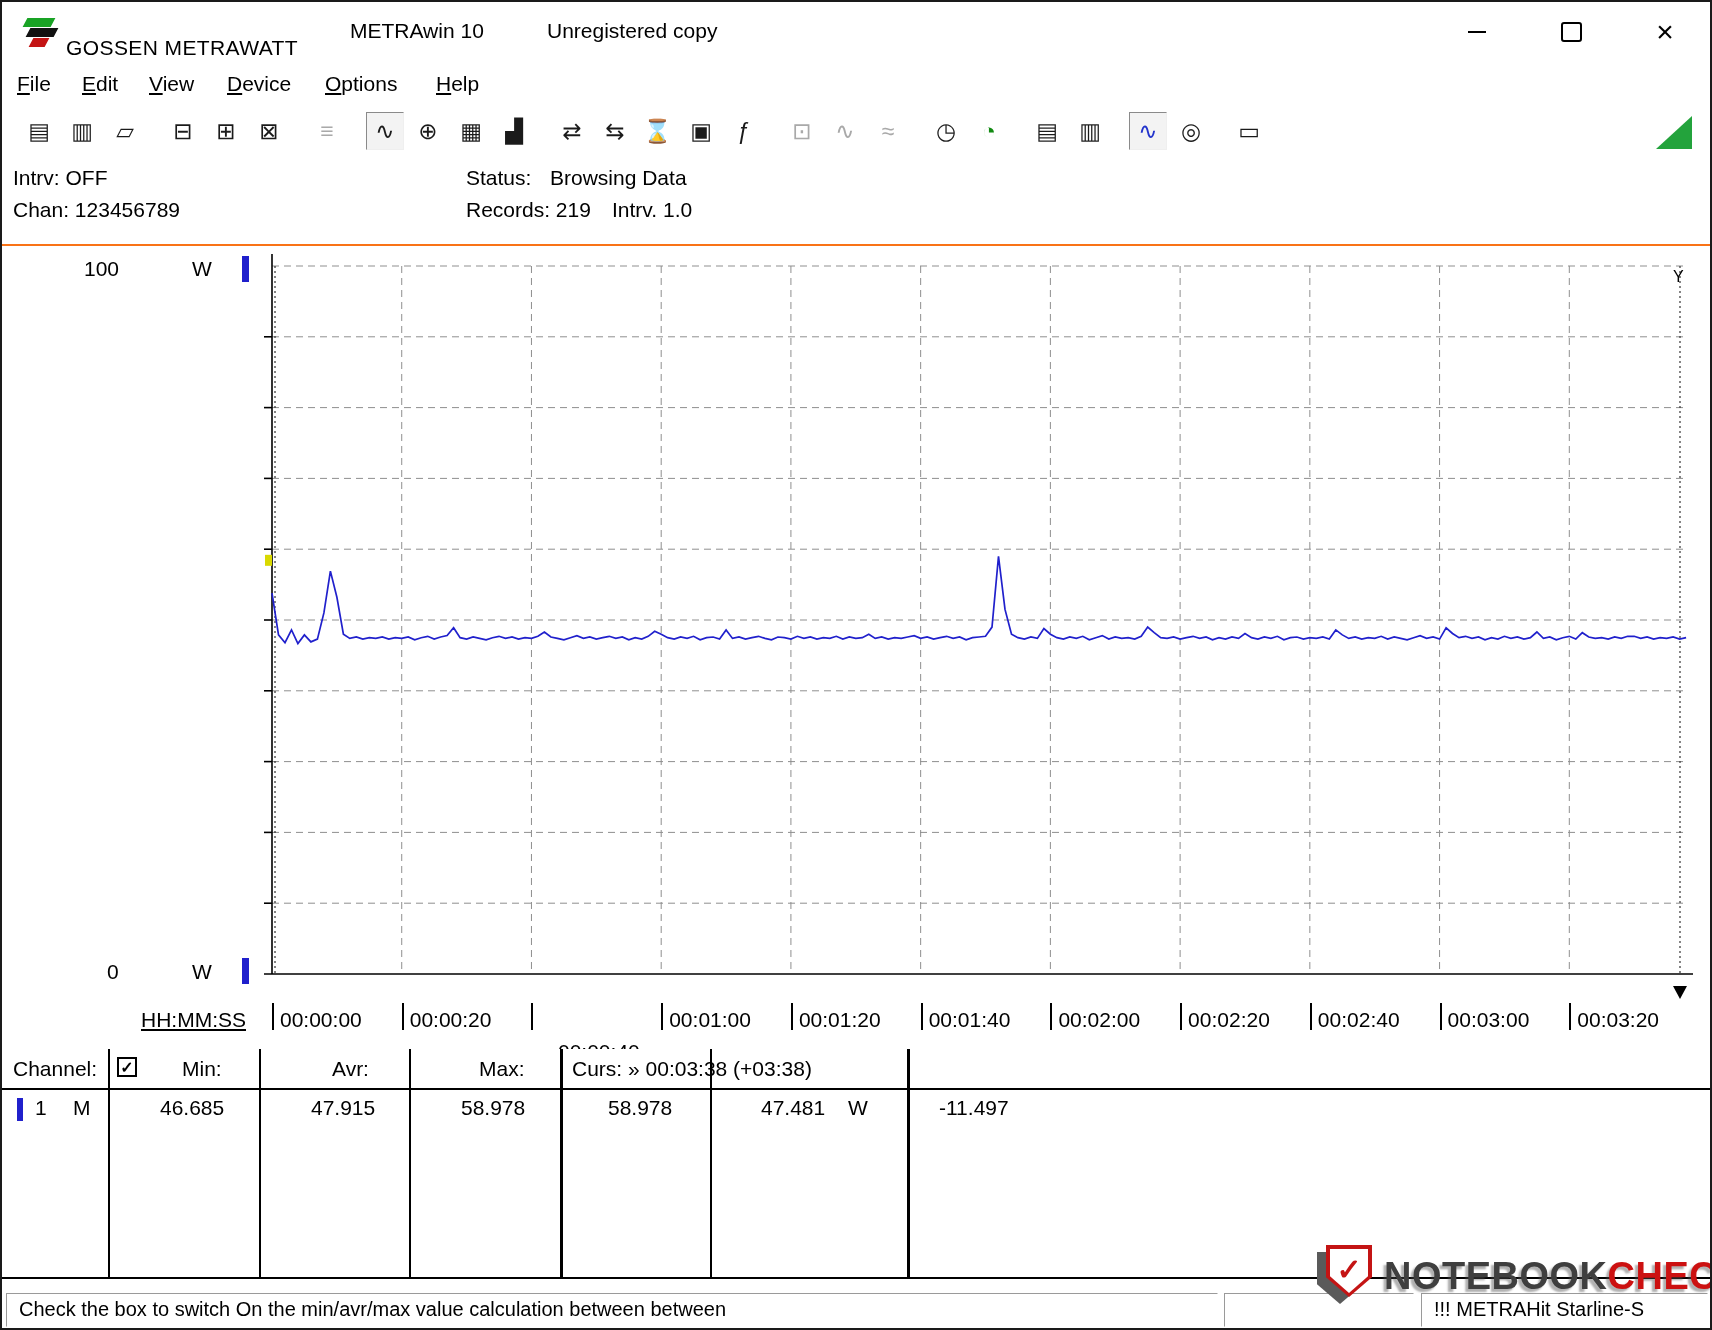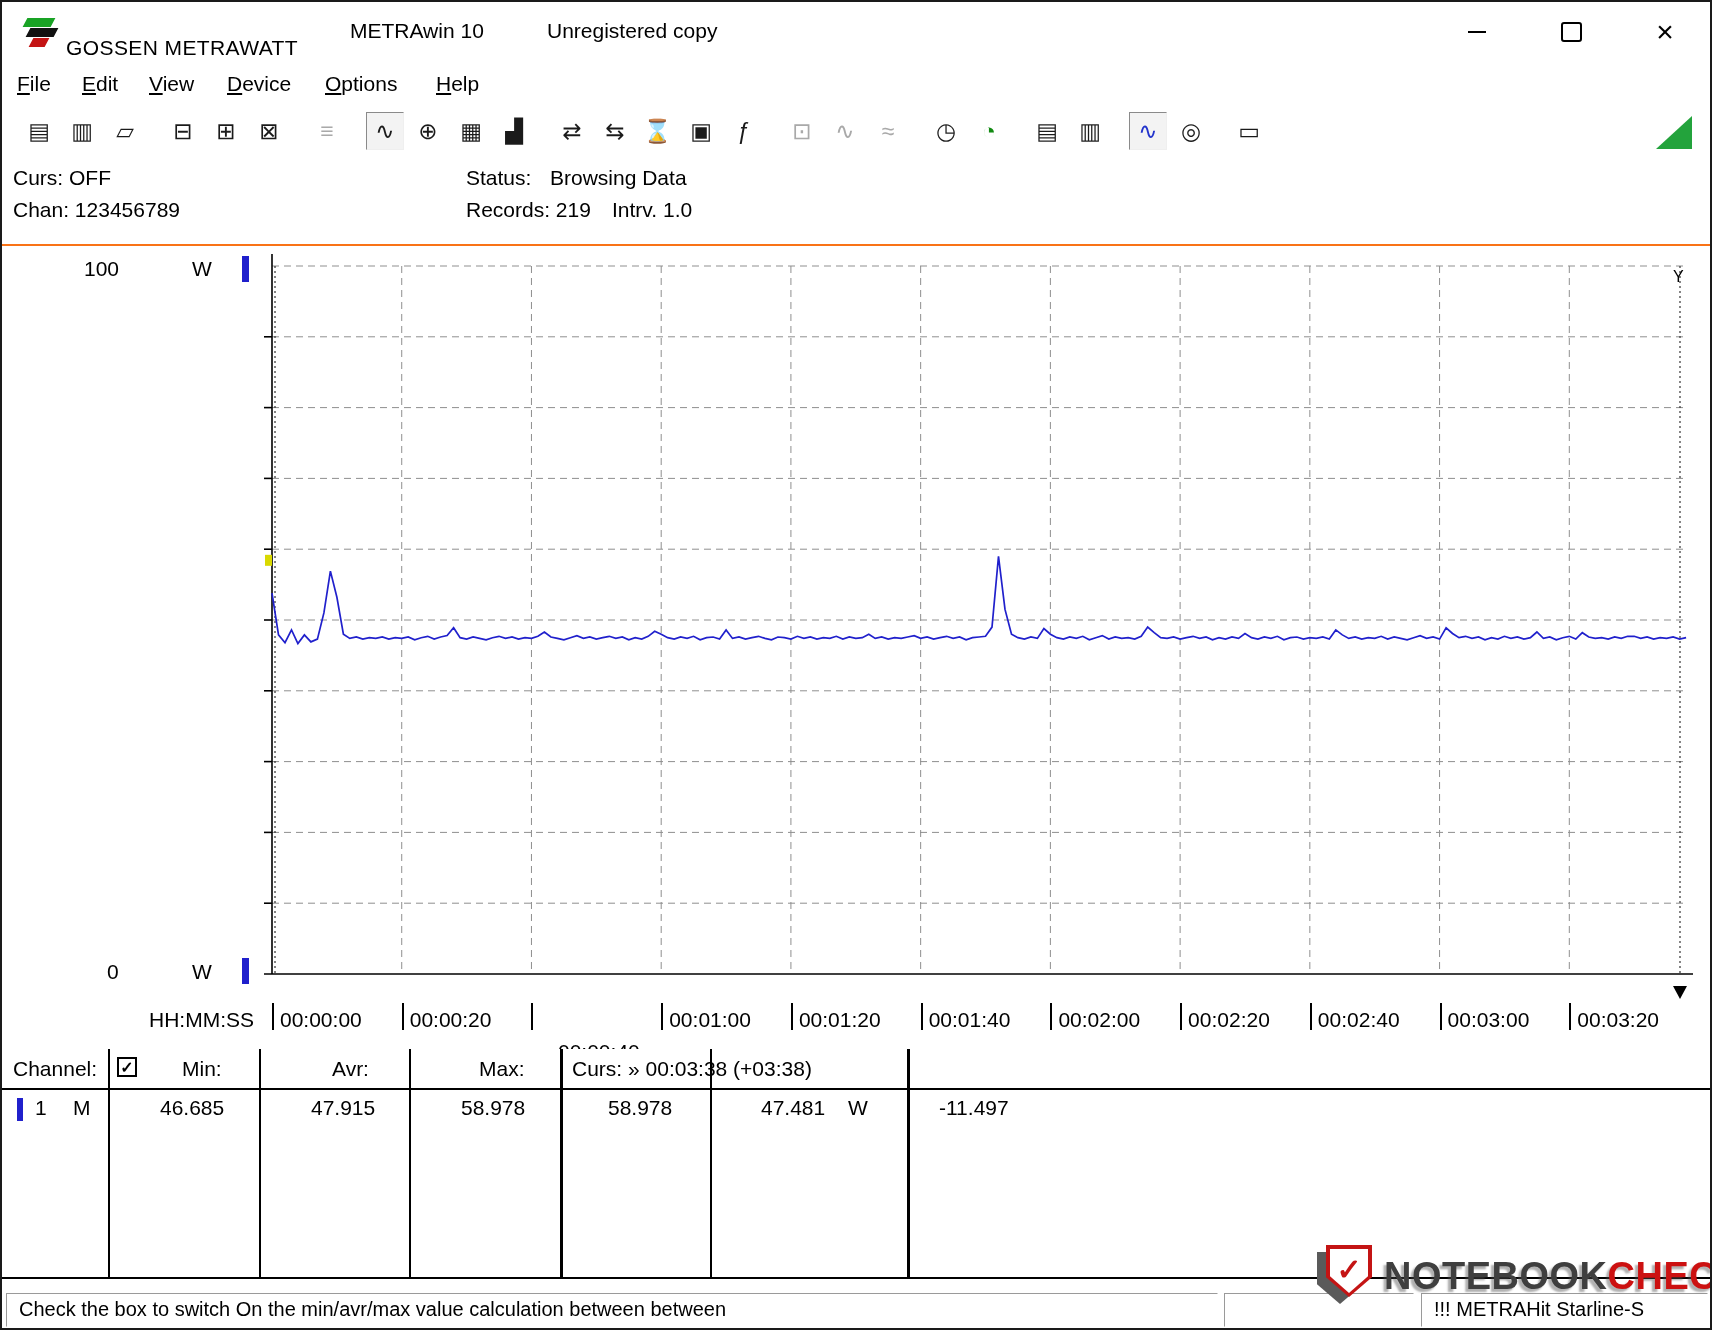--- a/index.html
+++ b/index.html
@@ -45,21 +45,21 @@
   .ylab{position:absolute;font-size:21px;}
   #ylab-max{left:82px;top:11px;} #yunit-max{left:190px;top:11px;}
   #ylab-min{left:105px;top:714px;} #yunit-min{left:190px;top:714px;}
   .chmark{position:absolute;left:240px;width:7px;height:26px;background:#2020cc;}
   #chmark-top{top:10px;} #chmark-bottom{top:712px;}
   #plot{position:absolute;left:270px;top:20px;overflow:visible;}
   .grid{stroke:#8f8f8f;stroke-width:1;stroke-dasharray:7 5;}
   .axis{stroke:#000;stroke-width:1.6;}
   .cursor{stroke:#333;stroke-width:1.2;stroke-dasharray:2 3;}
   .handle{font-size:16px;font-family:"Liberation Sans",sans-serif;}
-  .xaxis-label{position:absolute;left:147px;top:762px;font-size:21px;}
+  .xaxis-label{position:absolute;left:139px;top:762px;font-size:21px;text-decoration:underline;}
   .xtick-bar{position:absolute;top:757px;width:2px;height:27px;background:#000;}
   .xtick-label{position:absolute;top:762px;font-size:21px;white-space:nowrap;}
   
   .table-panel{position:absolute;top:1047px;left:0;right:0;height:230px;background:#fff;border-bottom:2px solid #000;font-size:21px;box-sizing:border-box;text-align:right;}
   .table-panel .th,.table-panel .td{position:absolute;white-space:nowrap;}
   .th{top:8px;} .td{top:47px;}
   #th-channel{left:11px;} #th-min{left:180px;} #th-avr{left:330px;} #th-max{left:477px;} #th-curs{left:570px;}
   .checkbox{position:absolute;left:115px;top:8px;width:20px;height:20px;border:2px solid #000;box-sizing:border-box;
             display:flex;align-items:center;justify-content:center;font-size:16px;font-weight:bold;cursor:pointer;background:#fff;}
   .header-line{position:absolute;top:39px;left:0;right:0;height:2px;background:#000;}
@@ -143,21 +143,21 @@
       <div class="tbtn sep">◷</div>
       <div class="tbtn green">◔</div>
       <div class="tbtn sep">▤</div>
       <div class="tbtn">▥</div>
       <div class="tbtn sep active-blue">∿</div>
       <div class="tbtn">◎</div>
       <div class="tbtn sep">▭</div>
     </div>
 
   <div class="infostrip">
-    <span class="is-a">Curs: OFF</span>
+    <span class="is-a">Intrv: OFF</span>
     <span class="is-b">Chan: 123456789</span>
     <span class="is-c">Status:</span>
     <span class="is-d">Browsing Data</span>
     <span class="is-e">Records: 219</span>
     <span class="is-f">Intrv. 1.0</span>
   </div>
 
   <div class="chart-panel" id="chart-panel">
     <span class="ylab" id="ylab-max">100</span>
     <span class="ylab" id="yunit-max">W</span>

